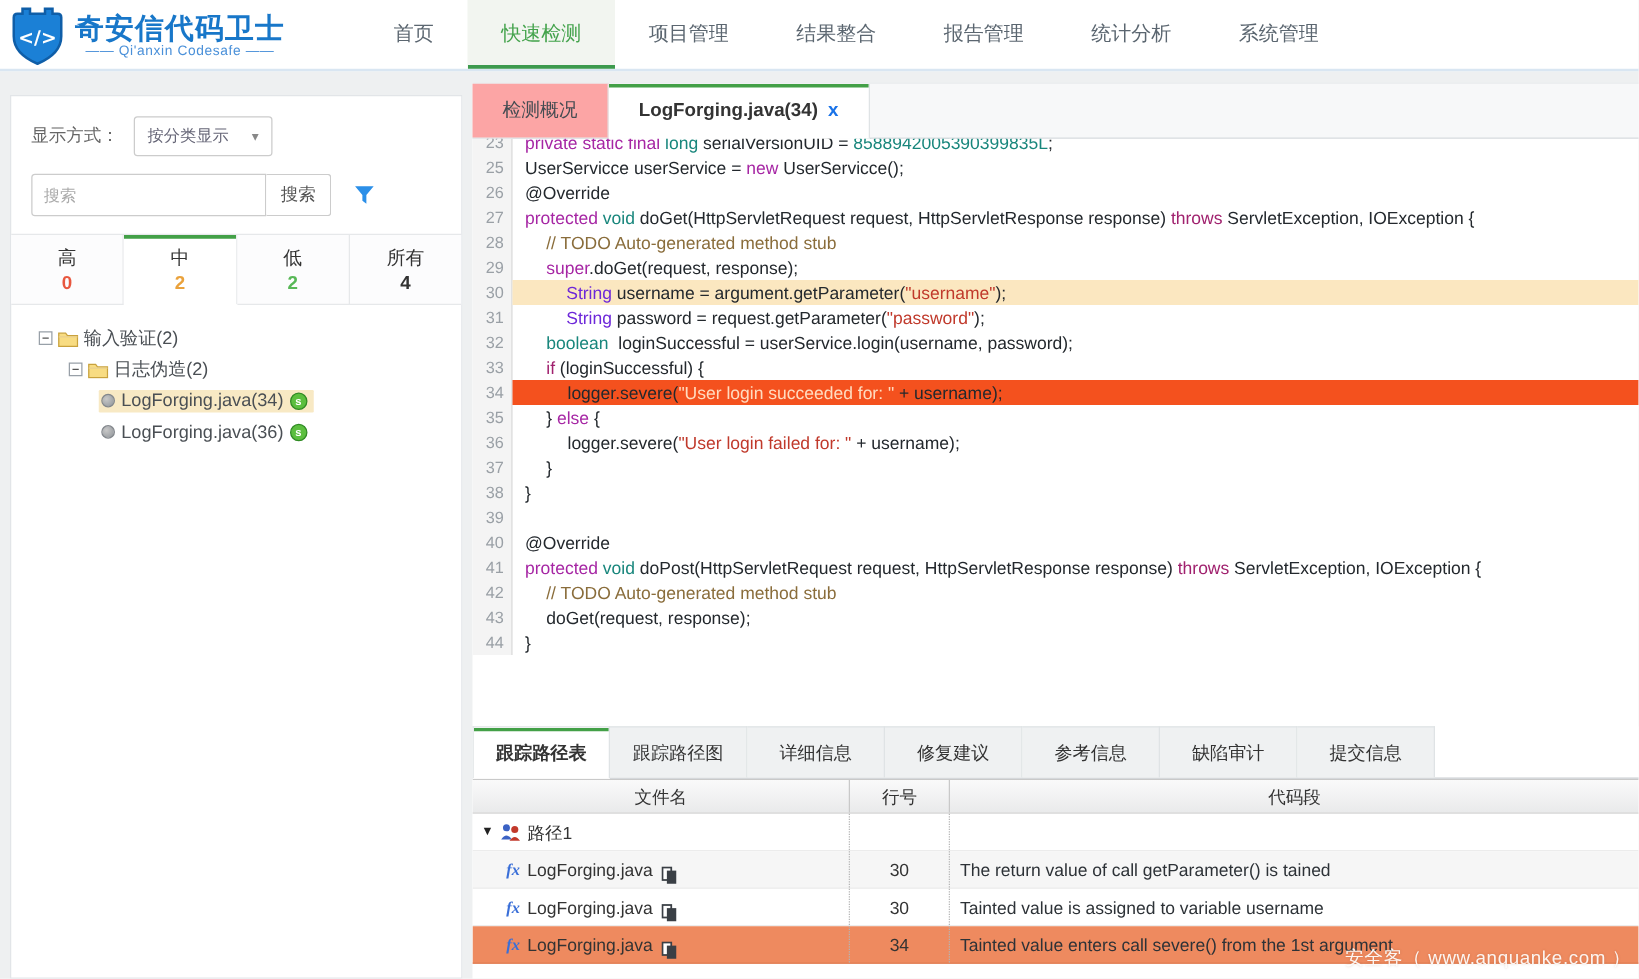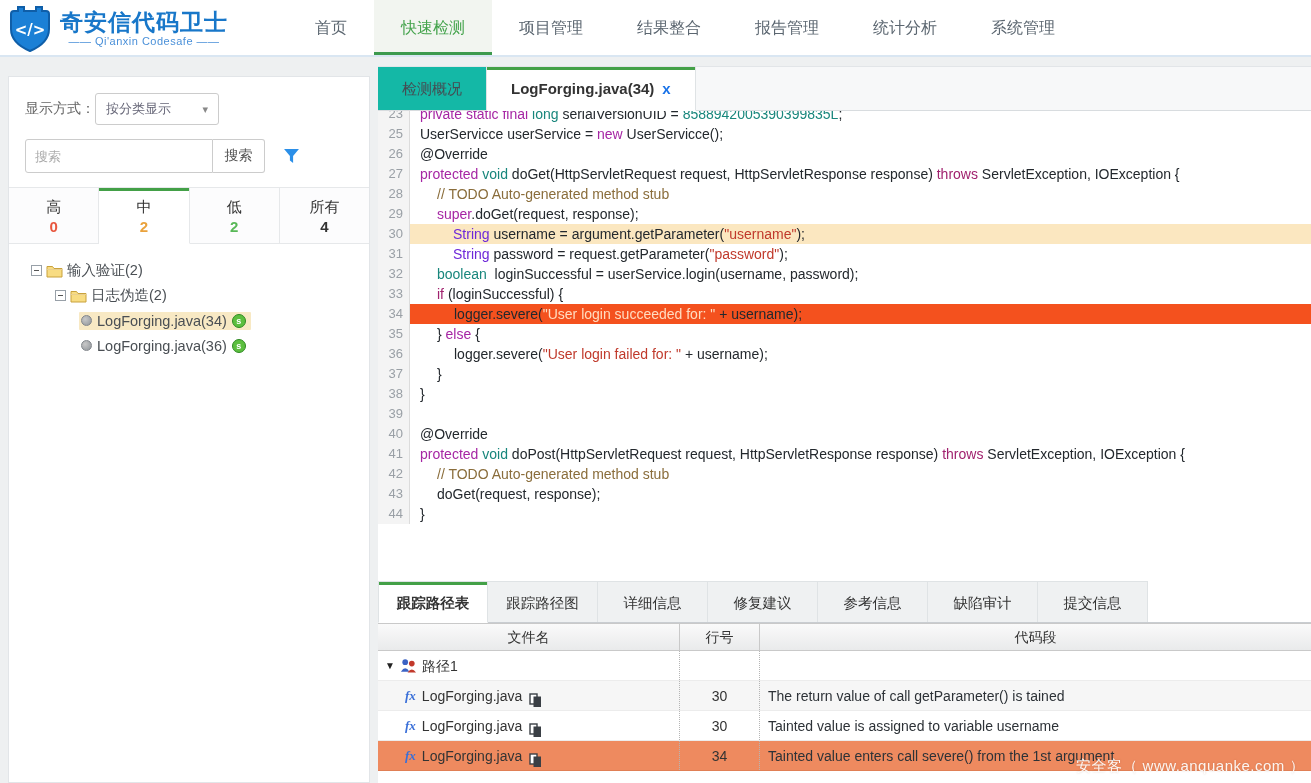--- a/index.html
+++ b/index.html
@@ -18,23 +18,23 @@
   .nav-items { display:flex; height:100%; margin-left:60px; }
   .nav-item { padding:0 27px; line-height:55px; font-size:16px; color:#5b6670; cursor:pointer; }
   .nav-item.active { background:#f2f5f0; color:#44a34c; box-shadow:inset 0 -3px 0 #3d9a4e; }
 
   
   .sidebar { position:absolute; left:8px; top:76px; width:362px; bottom:0; background:#fff;
              border:1px solid #e2e5e8; }
   .filter-area { padding:16px 16px 14px 16px; }
   .dm-row { display:flex; align-items:center; }
   .dm-label { font-size:14px; color:#666; }
-  .dm-select { width:124px; height:32px; border:1px solid #ccc; border-radius:3px; background:#fff;
+  .dm-select { width:111px; height:32px; border:1px solid #ccc; border-radius:3px; background:#fff;
                display:flex; align-items:center; justify-content:space-between; padding:0 10px;
-               font-size:13px; color:#667; margin-left:0; cursor:pointer; }
+               font-size:13px; color:#667; margin-left:12px; cursor:pointer; }
   .dm-caret { color:#888; font-size:11px; }
   .search-row { display:flex; align-items:center; margin-top:14px; }
   .search-input { width:188px; height:34px; border:1px solid #ccc; border-radius:3px 0 0 3px;
                   padding:0 9px; font-size:13px; color:#333; outline:none; font-family:inherit; }
   .search-input::placeholder { color:#aaa; }
   .search-btn { height:34px; width:52px; border:1px solid #ccc; border-left:none; background:#fff;
                 font-size:14px; color:#555; border-radius:0 3px 3px 0; cursor:pointer; font-family:inherit; }
   .funnel { margin-left:18px; cursor:pointer; display:flex; align-items:center; }
   .sev-row { display:flex; border-top:1px solid #e6e8ea; }
   .sev-tab { flex:1; text-align:center; height:56px; padding-top:9px; background:#fcfcfd;
@@ -56,21 +56,21 @@
             border:1px solid #83878c; margin-right:5px; flex:none; }
   .tree-label { color:#4a4f54; }
   .badge-s { width:14px; height:14px; border-radius:50%; background:#5cbf3f; border:1px solid #2f8a23;
              color:#fff; font-size:9px; font-weight:bold; display:flex; align-items:center; justify-content:center;
              margin-left:5px; flex:none; }
 
   
   .main { position:absolute; left:378px; top:66px; right:0; bottom:0; background:#fff;
           display:flex; flex-direction:column; border-top:1px solid #e2e5e8; }
   .mtabbar { height:44px; background:#f7f8f9; border-bottom:1px solid #d8dcdf; display:flex; flex:none; }
-  .mtab { padding:0 24px; line-height:44px; font-size:15px; color:#454c52; background:#14b8a6;
+  .mtab { padding:0 24px; line-height:44px; font-size:15px; color:#454c52; background:#fca5a5;
           border-right:1px solid #dfe3e5; cursor:pointer; }
   .mtab.active { background:#fff; box-shadow:inset 0 3px 0 #43a047; font-weight:bold; color:#333;
                  margin-bottom:-1px; border-bottom:1px solid #fff; }
   .mtab-close { color:#1a73e8; font-weight:bold; margin-left:8px; cursor:pointer; }
 
   
   .code { height:444px; overflow:hidden; flex:none; font-size:14px; padding-top:0; }
   .code-inner { margin-top:-7px; }
   .cline { display:flex; height:20px; line-height:20px; }
   .lnum { width:32px; flex:none; text-align:right; padding-right:6px; color:#9aa0a6;

